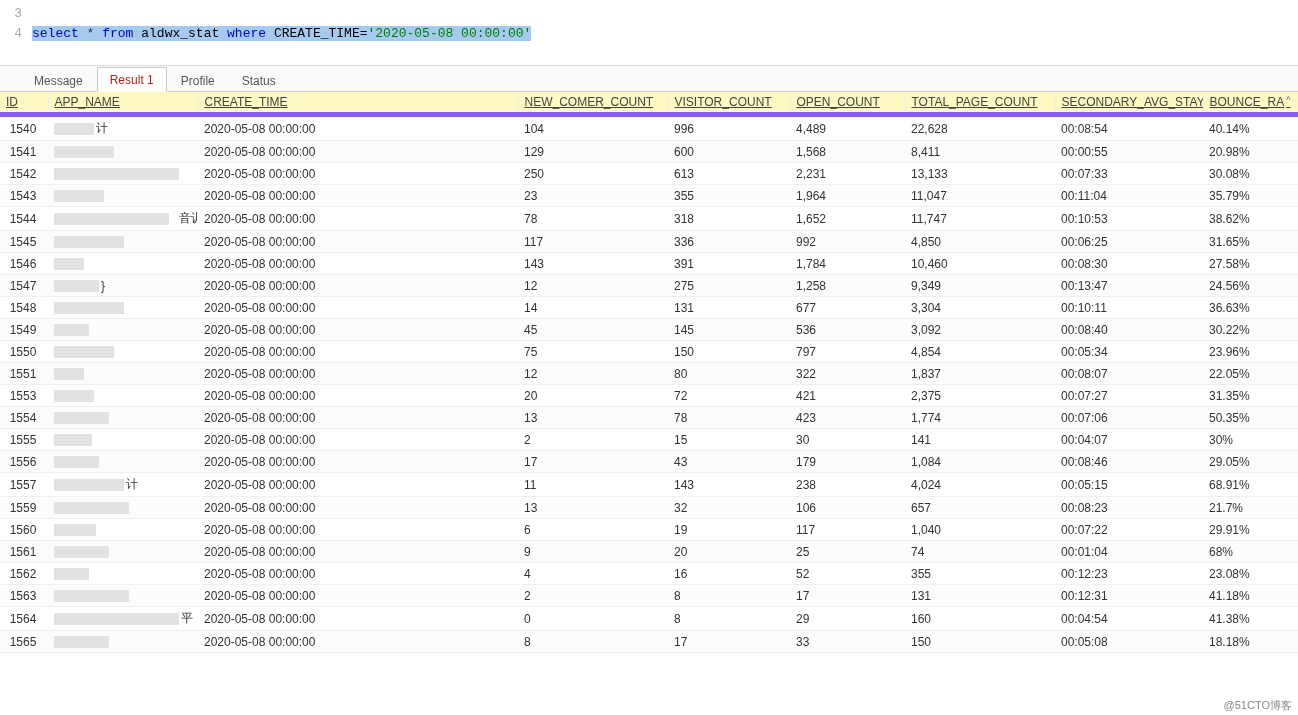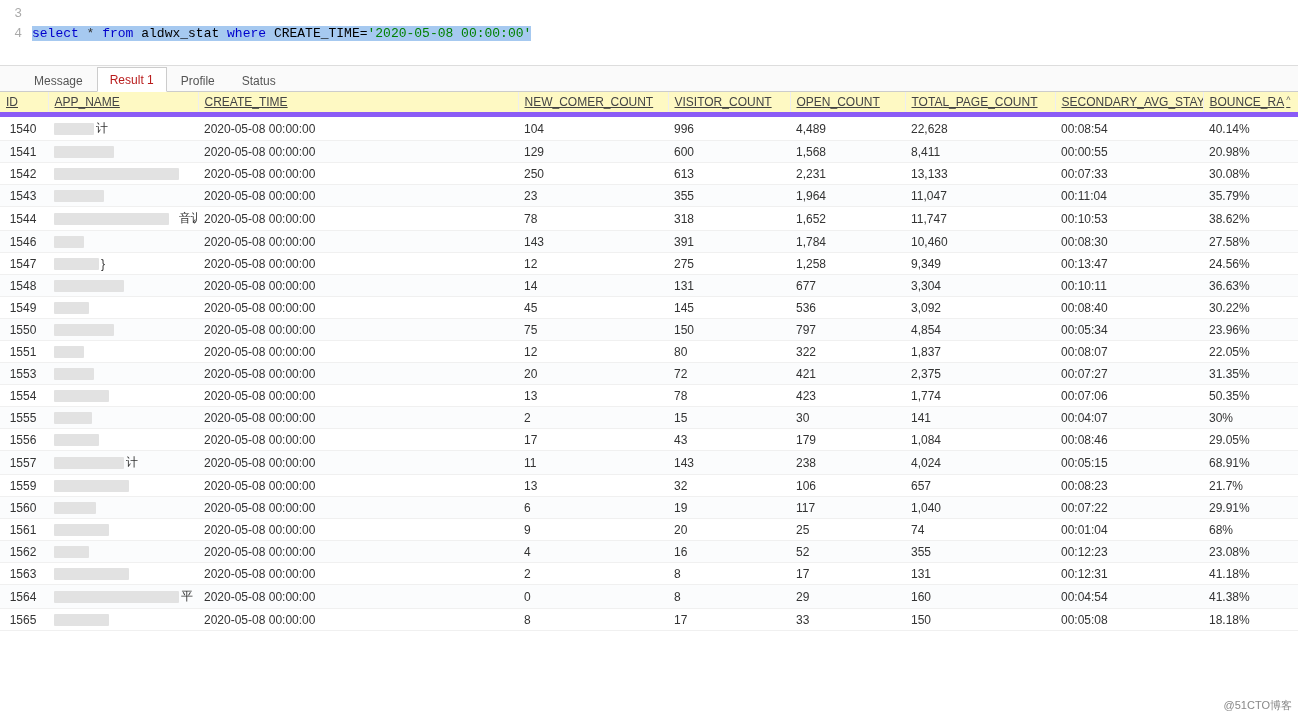--- a/index.html
+++ b/index.html
@@ -209,20 +209,31 @@
           <td><span class="blurbox" style="width: 115px;"></span><span style="margin-left: 10px;">音训</span></td>
           <td>2020-05-08 00:00:00</td>
           <td>78</td>
           <td>318</td>
           <td>1,652</td>
           <td>11,747</td>
           <td>00:10:53</td>
           <td>38.62%</td>
         </tr>
         <tr>
+          <td class="idcell">1545</td>
+          <td><span class="blurbox" style="width: 70px;"></span></td>
+          <td>2020-05-08 00:00:00</td>
+          <td>117</td>
+          <td>336</td>
+          <td>992</td>
+          <td>4,850</td>
+          <td>00:06:25</td>
+          <td>31.65%</td>
+        </tr>
+        <tr>
           <td class="idcell">1546</td>
           <td><span class="blurbox" style="width: 30px;"></span></td>
           <td>2020-05-08 00:00:00</td>
           <td>143</td>
           <td>391</td>
           <td>1,784</td>
           <td>10,460</td>
           <td>00:08:30</td>
           <td>27.58%</td>
         </tr>

